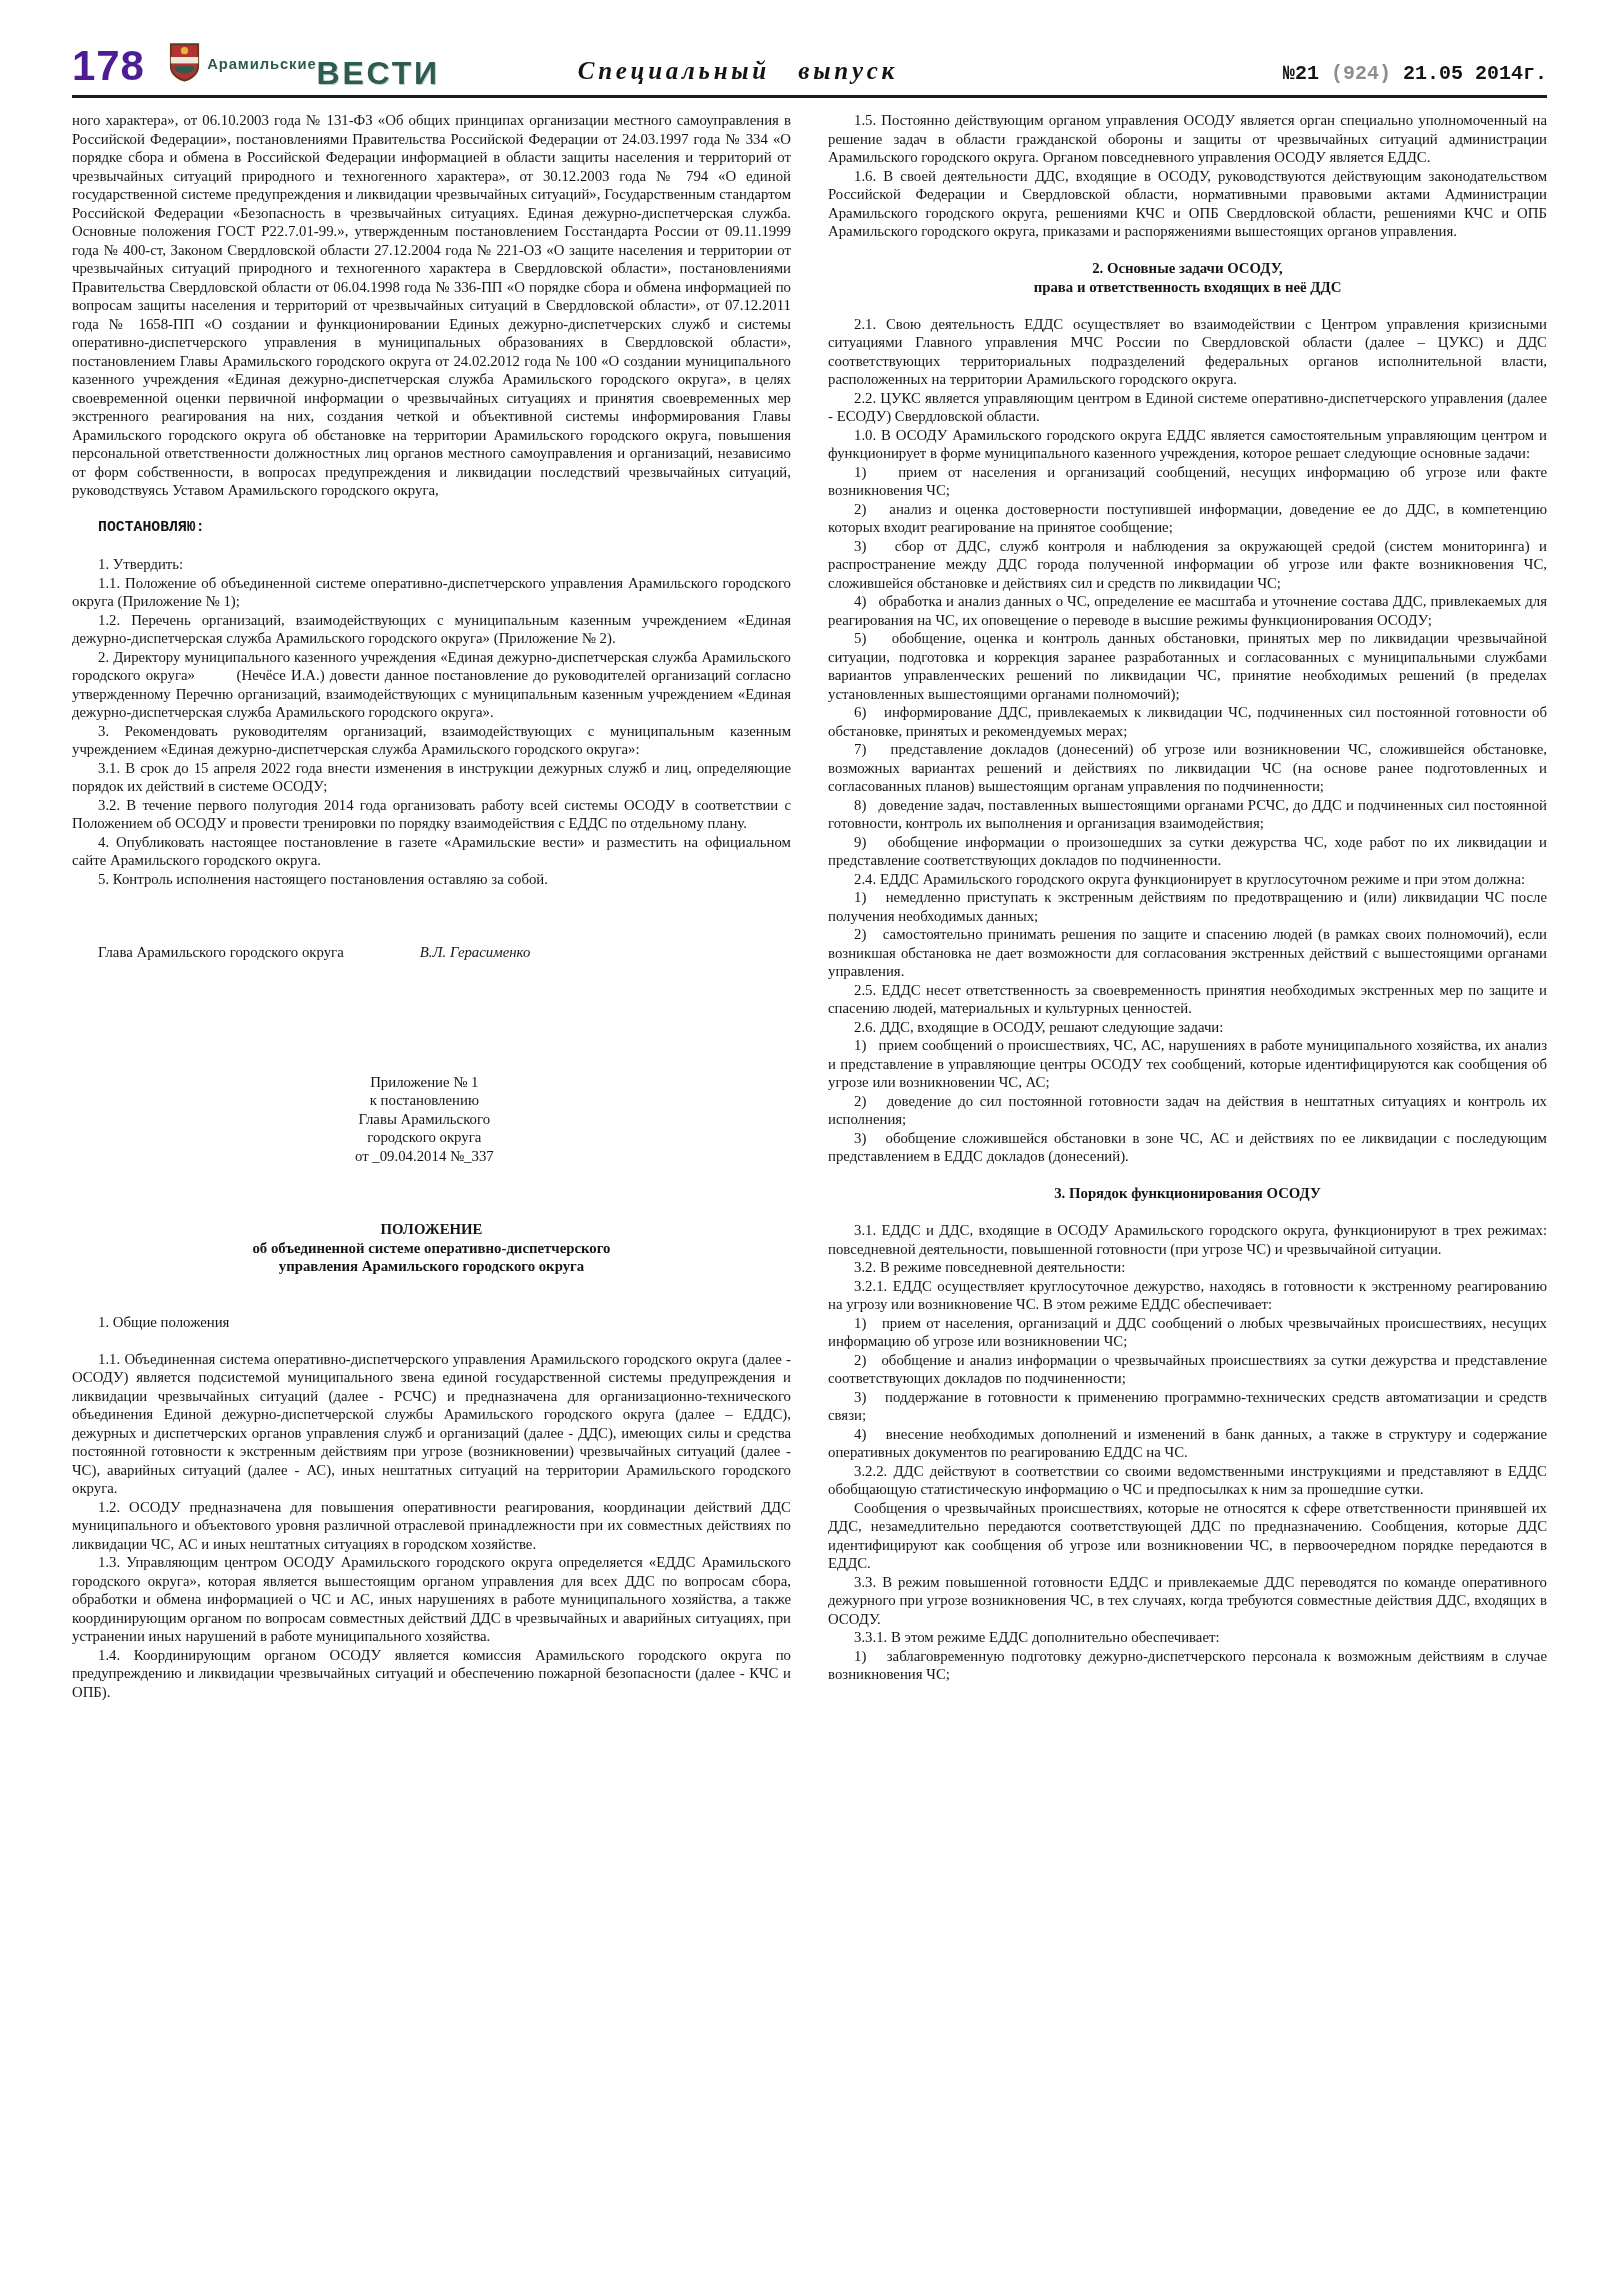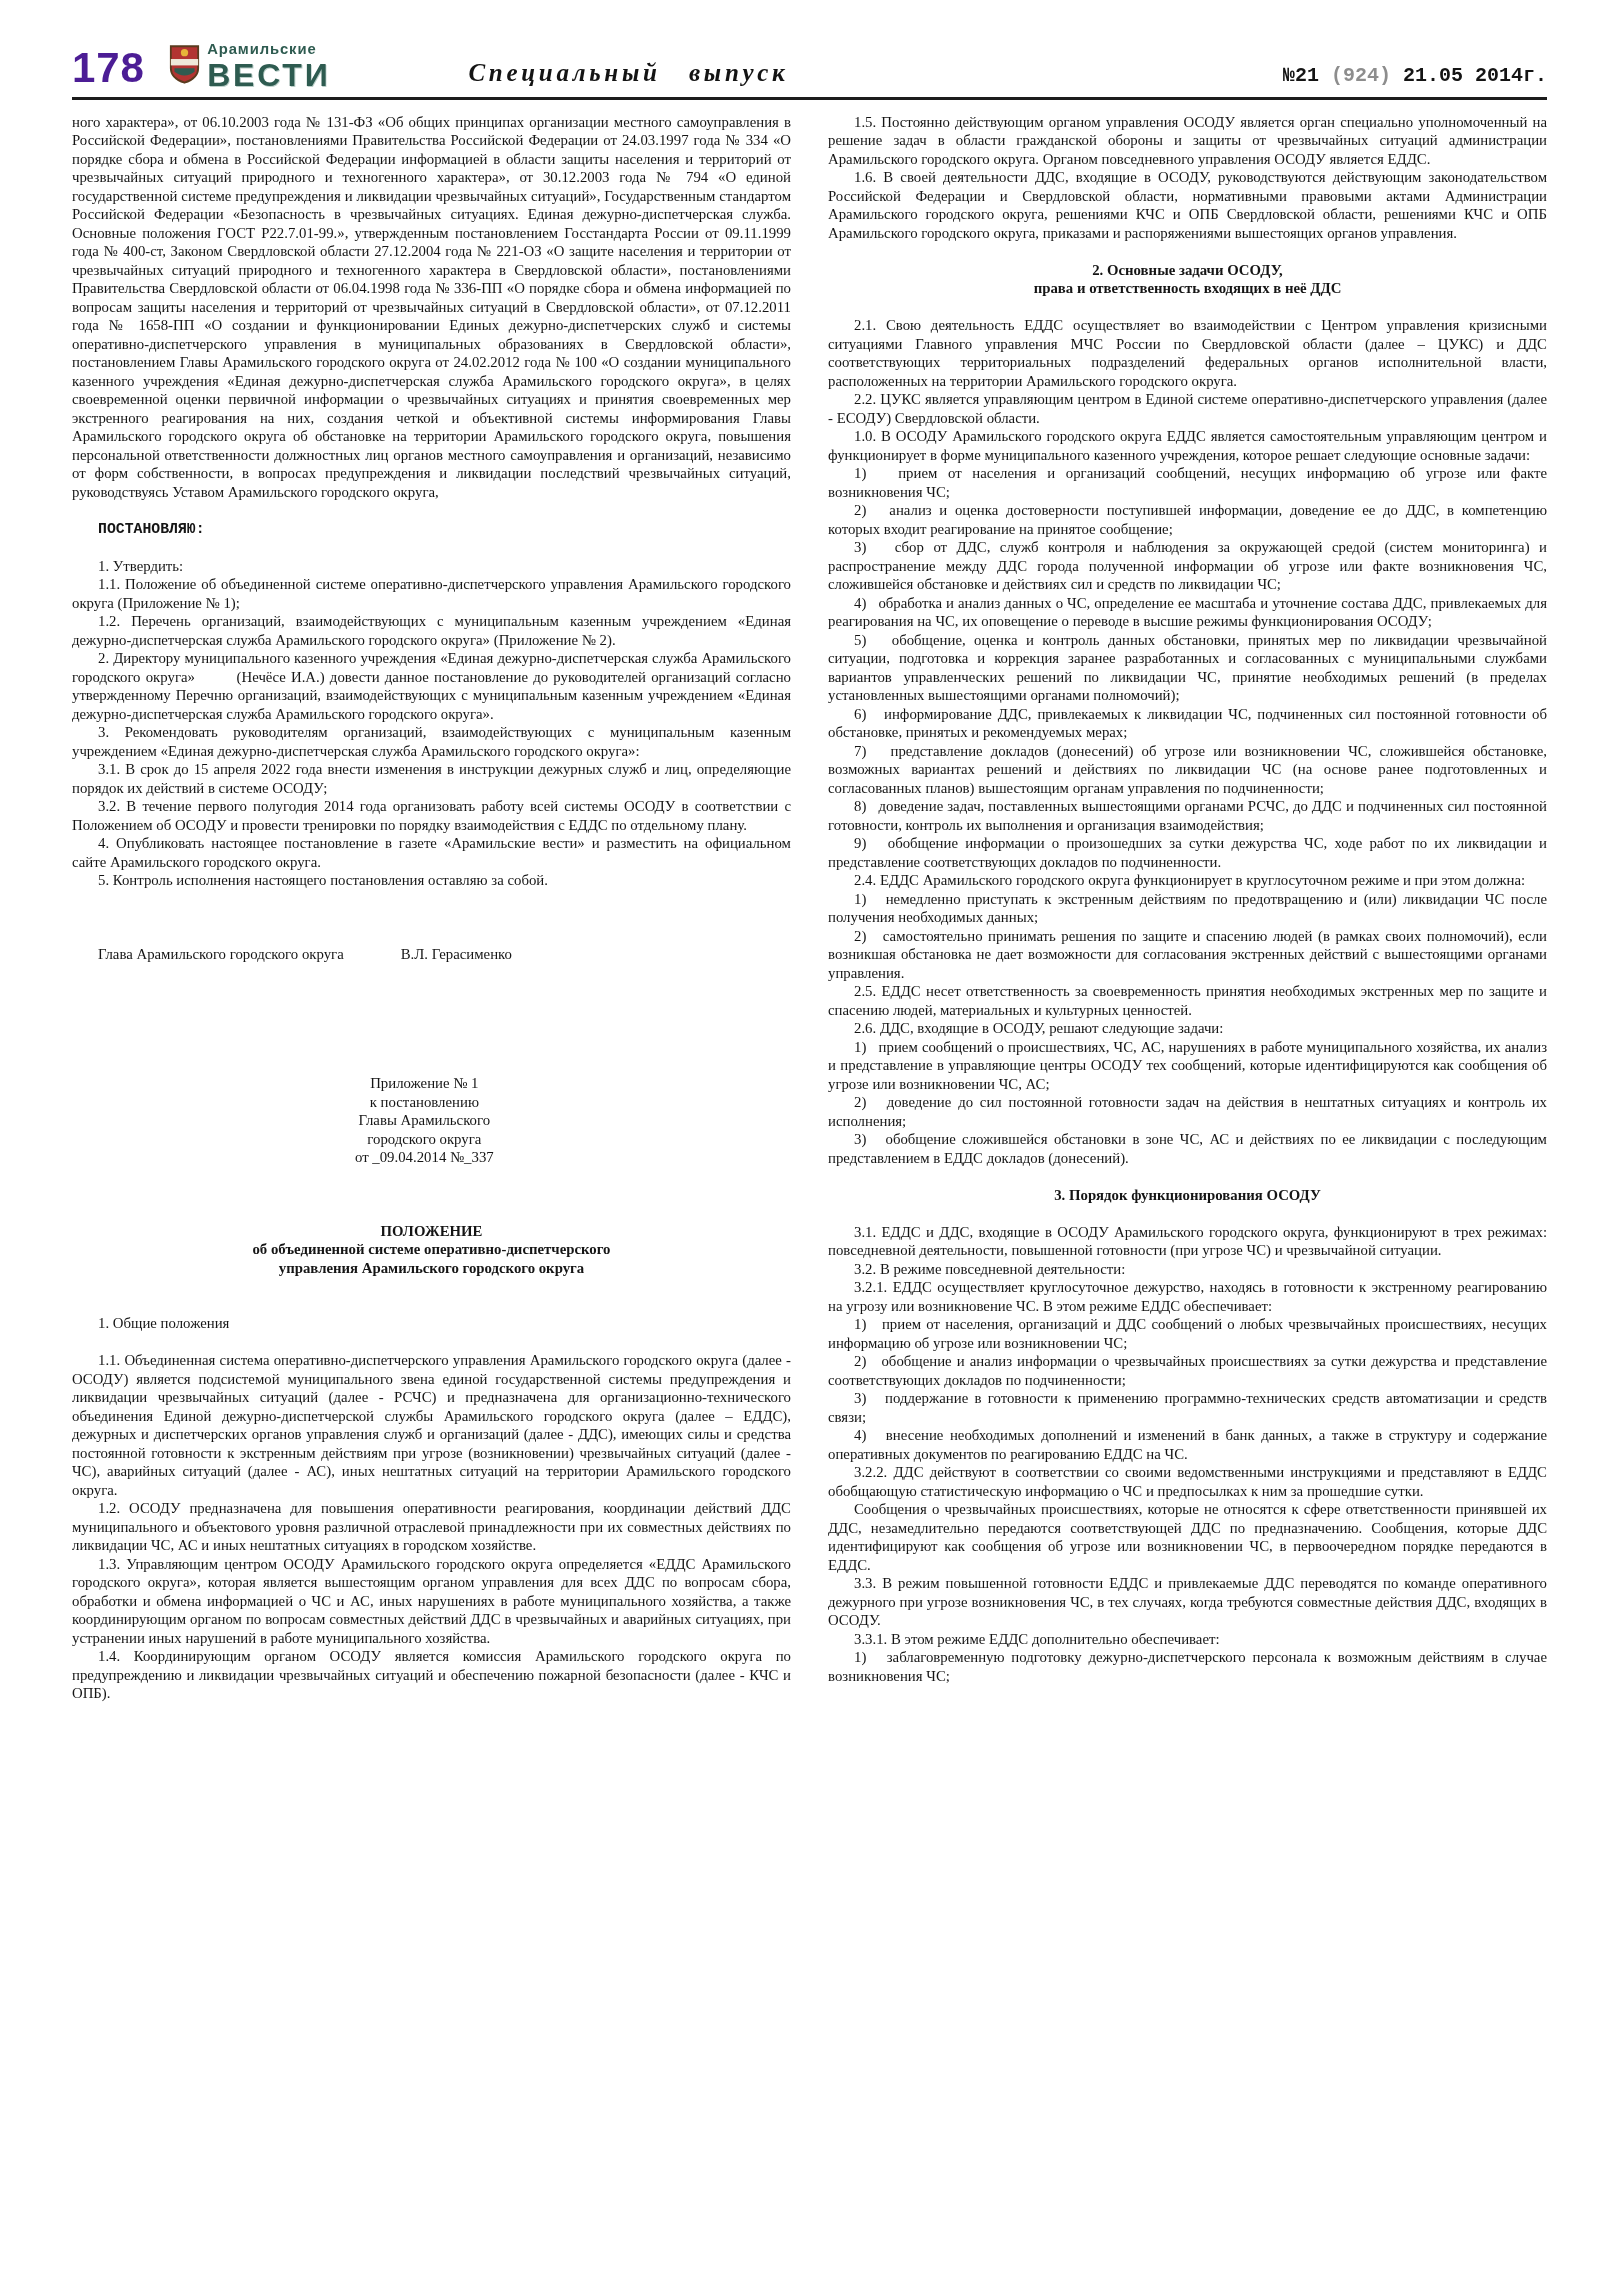--- a/index.html
+++ b/index.html
@@ -14,21 +14,21 @@
 
   
   .masthead { display: flex; align-items: flex-end; width: 100%; }
   .page-number {
     font-family: "Liberation Sans", "DejaVu Sans", sans-serif;
     font-weight: bold; font-size: 42px; line-height: 1; letter-spacing: 0.9px;
     color: #4c1d95; padding-bottom: 1.8px;
   }
   .logo { display: flex; align-items: flex-end; margin-left: 24px; }
   .crest { display: inline-block; margin-right: 7.4px; padding-bottom: 1.8px; }
-  .logo-text { display: flex; flex-direction: column; line-height: 1; }
+  .logo-text { display: flex; line-height: 1; }
   .logo-top {
     font-family: "Liberation Sans", "DejaVu Sans", sans-serif;
     font-size: 14.8px; font-weight: bold; letter-spacing: 0.9px; color: #2e5b50;
     margin-bottom: 1.8px;
   }
   .logo-bottom {
     font-family: "Liberation Sans", "DejaVu Sans", sans-serif;
     font-size: 32px; font-weight: 800; letter-spacing: 2.8px; color: #2e5b50;
     text-shadow: 0.9px 0.9px 0 #bcd0ca;
   }
@@ -62,21 +62,21 @@
   .para.heading {
     font-weight: bold; text-align: center; text-indent: 0;
   }
   .para.appendix {
     text-indent: 0; text-align: center;
     width: 46%; margin-left: 26%;
   }
   .para.signature {
     display: flex; text-indent: 0; text-align: left; padding-left: 26px;
   }
-  .para.signature .sig2 { margin-left: 57px; }
+  .para.signature .sig2 { margin-left: 76px; font-style: italic; }
 </style>
 </head>
 <body>
 
 <div class="page">
 
   <header class="masthead">
     <div class="page-number">178</div>
 
     <div class="logo">

